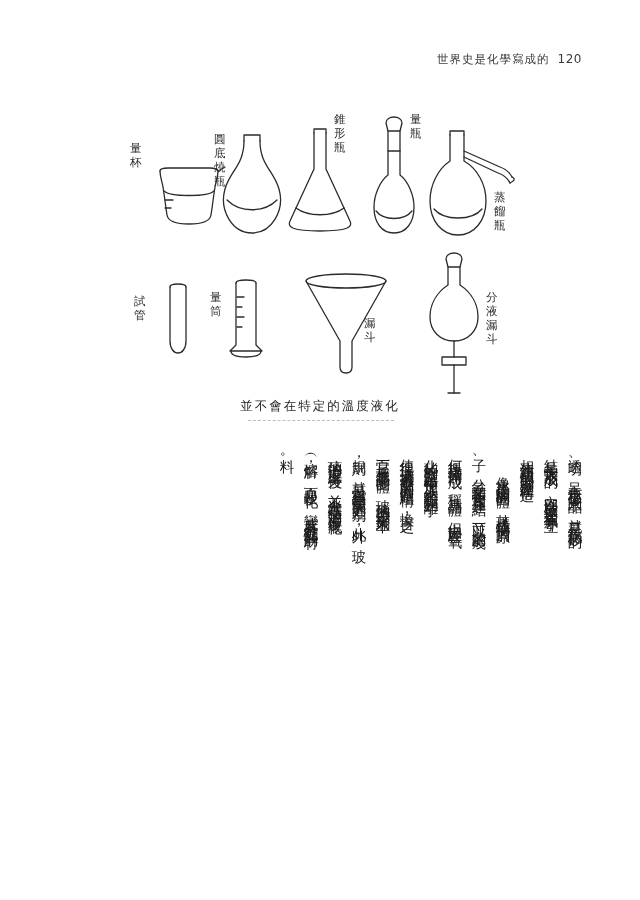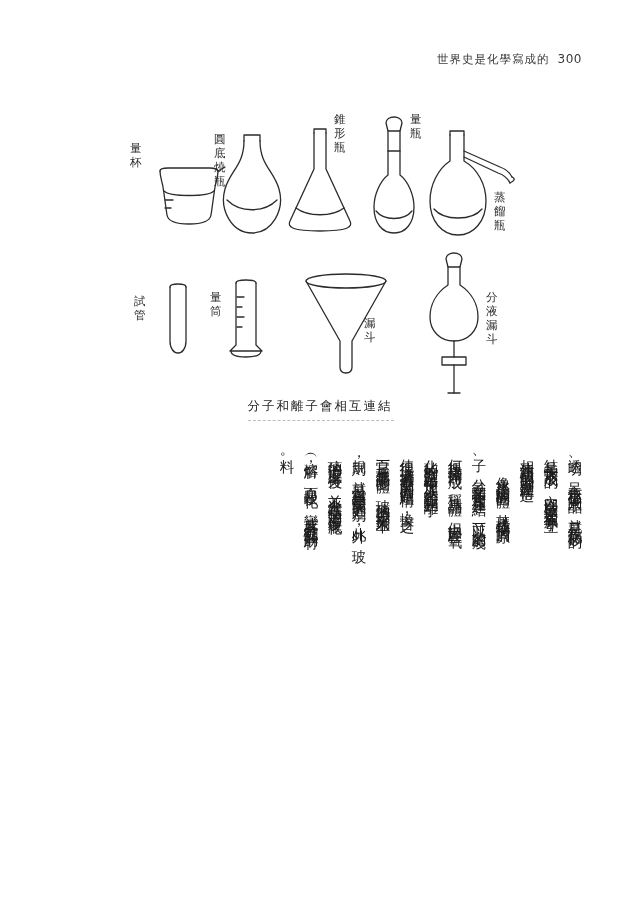--- a/index.html
+++ b/index.html
@@ -88,21 +88,21 @@
     margin-left: 9.5px;
     color: #1a1a1a;
     white-space: nowrap;
   }
 </style>
 </head>
 <body>
 
 <div class="page-header">
   <span class="header-title">世界史是化學寫成的</span>
-  <span class="header-pageno">300</span>
+  <span class="header-pageno">120</span>
 </div>
 
 <div class="figure-area">
   <svg width="420" height="300" viewBox="0 0 420 300" fill="none" stroke="#2b2b2b" stroke-width="1.3" stroke-linecap="round" stroke-linejoin="round">
 
     <g>
       <path d="M42 66 C42 64 46 63 50 63 L92 63 C96 63 99 64 100 66"></path>
       <path d="M42 66 C42 72 44 76 45 82 C47 95 48 104 49 110 C50 116 56 119 71 119 C86 119 92 116 93 110 C94 104 95 95 97 82 C98 76 100 72 100 66"></path>
       <path d="M46 86 C52 92 90 92 96 86"></path>
       <path d="M100 66 L107 62"></path>
@@ -197,21 +197,21 @@
       <text x="246" y="236">斗</text>
 
       <text x="368" y="196">分</text>
       <text x="368" y="210">液</text>
       <text x="368" y="224">漏</text>
       <text x="368" y="238">斗</text>
     </g>
   </svg>
 </div>
 
-<div class="fig-caption">分子和離子會相互連結</div>
+<div class="fig-caption">並不會在特定的溫度液化</div>
 <div class="fig-rule"></div>
 
 <div class="body-text">
   <div class="vcol">透明、呈六角柱形的水晶，就是二氧化矽的</div>
   <div class="vcol">結晶長大形成的，內部爲矽原子和氧原子互</div>
   <div class="vcol">相連結而成的規則立體構造。</div>
   <div class="vcol">　像水晶這樣的固體，其構成物質的原</div>
   <div class="vcol">子、分子和離子會相互連結，並以一定的幾</div>
   <div class="vcol">何規律排列而成，稱爲晶體。但由於在二氧</div>
   <div class="vcol">化矽的立體結構中加入了鈉離子和鈣離子，</div>

